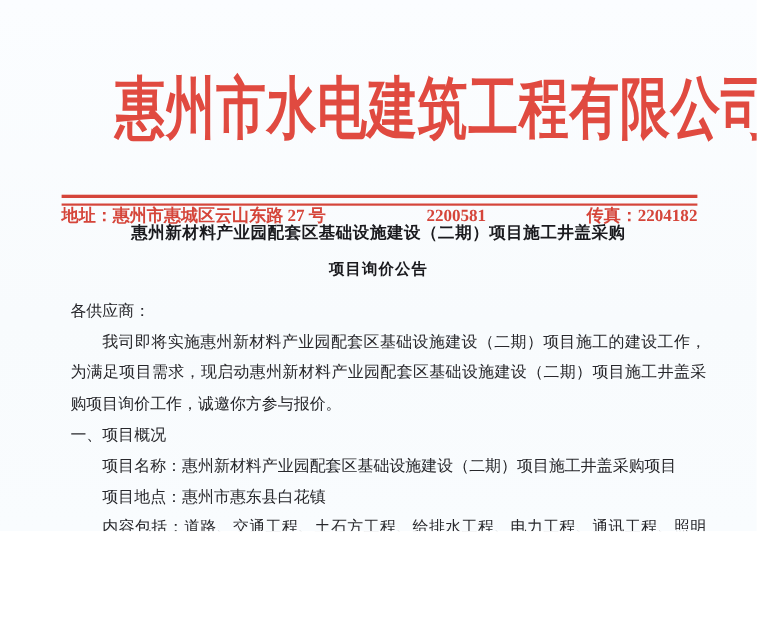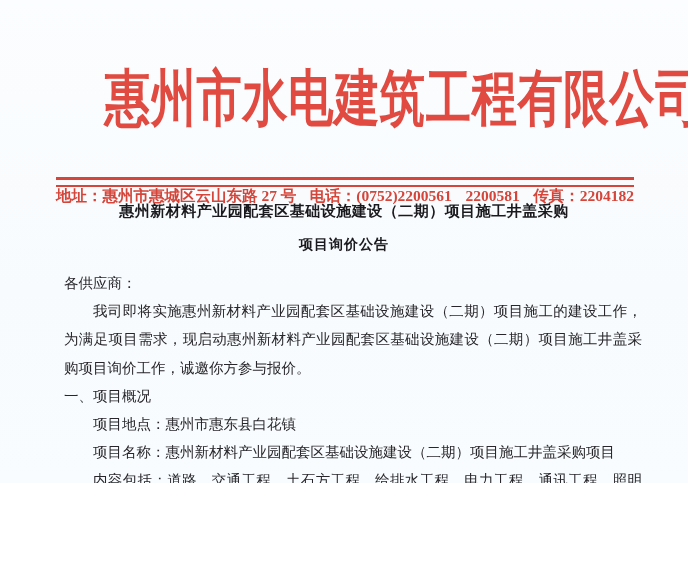--- a/index.html
+++ b/index.html
@@ -133,37 +133,36 @@
 <body>
 
 <div class="page">
 
   <div class="company-name">
     <span class="cn-inner">惠州市水电建筑工程有限公司</span>
   </div>
 
   <div class="contact-row">
     <span><span>地址：</span><span>惠州市惠城区云山东路 27 号</span></span>
-    <span><span>电话：</span><span>(0752)2200561</span></span>
     <span>2200581</span>
     <span><span>传真：</span><span>2204182</span></span>
   </div>
 
   <div class="rule-thick"></div>
   <div class="rule-thin"></div>
 
   <div class="doc-title-1">惠州新材料产业园配套区基础设施建设（二期）项目施工井盖采购</div>
   <div class="doc-title-2">项目询价公告</div>
 
   <div class="body-text">
       <p class="">各供应商：</p>
       <p class="indent">我司即将实施惠州新材料产业园配套区基础设施建设（二期）项目施工的建设工作，为满足项目需求，现启动惠州新材料产业园配套区基础设施建设（二期）项目施工井盖采购项目询价工作，诚邀你方参与报价。</p>
       <p class="">一、项目概况</p>
+      <p class="indent">项目名称：惠州新材料产业园配套区基础设施建设（二期）项目施工井盖采购项目</p>
       <p class="indent">项目地点：惠州市惠东县白花镇</p>
-      <p class="indent">项目名称：惠州新材料产业园配套区基础设施建设（二期）项目施工井盖采购项目</p>
       <p class="indent">内容包括：道路、交通工程、土石方工程、给排水工程、电力工程、通讯工程、照明工程、绿化工程等市政配套工程。</p>
     </div>
 
   <div class="seal">
     <div class="seal-circle"></div>
     <div class="seal-chars">
         <span class="seal-char" style="left: 615px; top: 543px; transform: rotate(-42deg);">水</span>
         <span class="seal-char" style="left: 630px; top: 530px; transform: rotate(-36deg);">电</span>
         <span class="seal-char" style="left: 643px; top: 516px; transform: rotate(-30deg);">建</span>
         <span class="seal-char" style="left: 657px; top: 510px; transform: rotate(-26deg);">筑</span>

